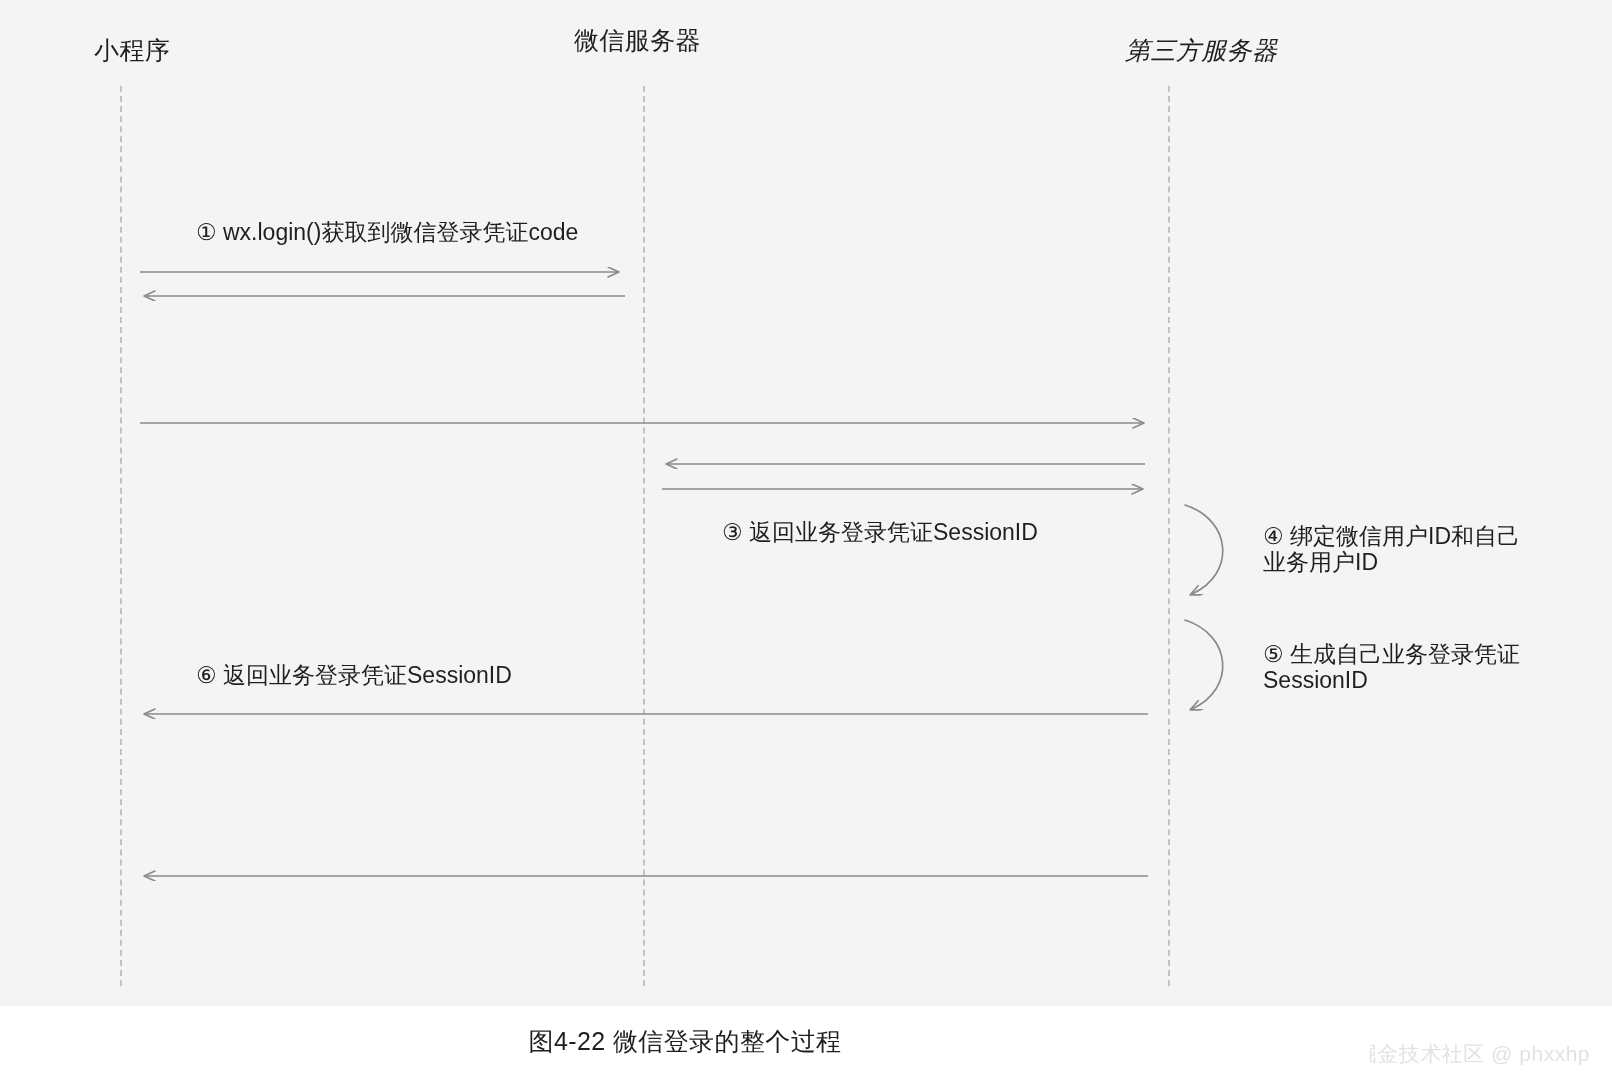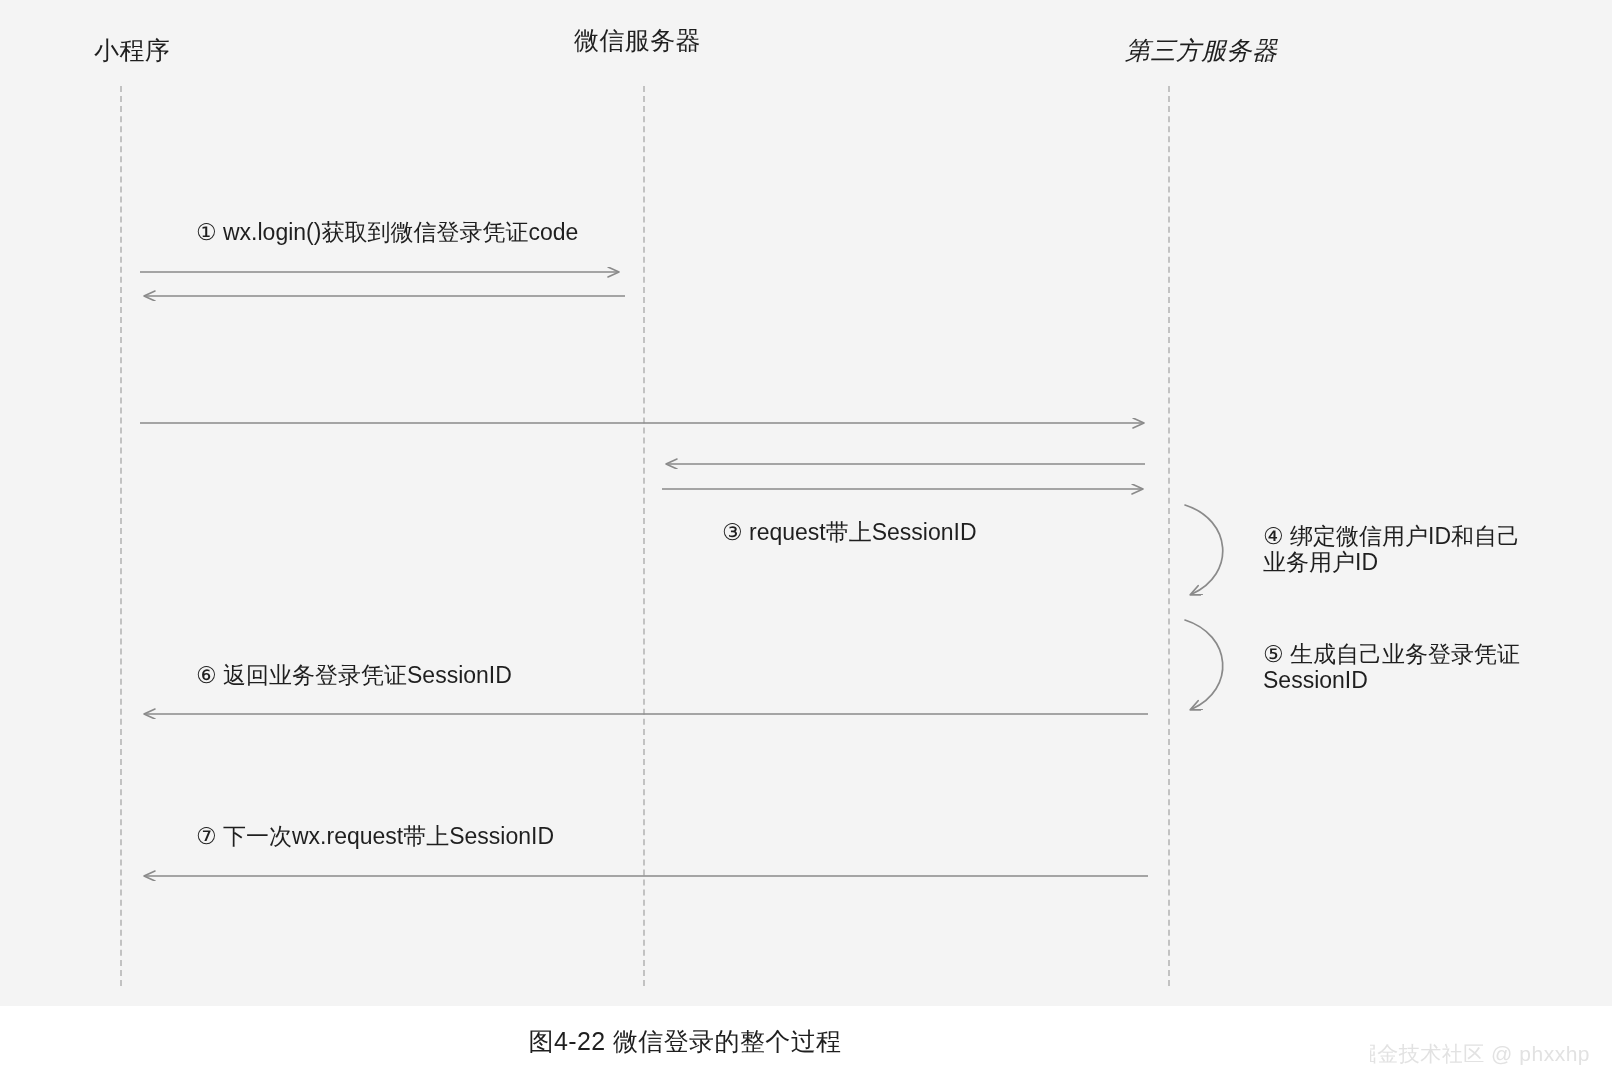--- a/index.html
+++ b/index.html
@@ -163,29 +163,28 @@
     </g>
 
     <g>
       <line x1="1148" y1="876" x2="145" y2="876" stroke="#8a8a8a" stroke-width="1.7" marker-end="url(#ah-l)"></line>
     </g>
   </svg>
 
   <div class="msg-label" style="left:196px; top:216px;">① wx.login()获取到微信登录凭证code</div>
 
 
-  <div class="msg-label" style="left:722px; top:516px;">③ request带上SessionID</div>
+  <div class="msg-label" style="left:722px; top:516px;">③ 返回业务登录凭证SessionID</div>
 
   <div class="note-label" style="left:1263px; top:523px; width:275px;">④ 绑定微信用户ID和自己
 业务用户ID</div>
 
   <div class="note-label" style="left:1263px; top:641px; width:275px;">⑤ 生成自己业务登录凭证
 SessionID</div>
 
   <div class="msg-label" style="left:196px; top:659px;">⑥ 返回业务登录凭证SessionID</div>
 
-  <div class="msg-label" style="left:196px; top:820px;">⑦ 下一次wx.request带上SessionID</div>
 
   <div id="watermark">掘金技术社区 @ phxxhp</div>
 
   <div id="caption">图4-22 微信登录的整个过程</div>
 
 </div>
 
 </body></html>

